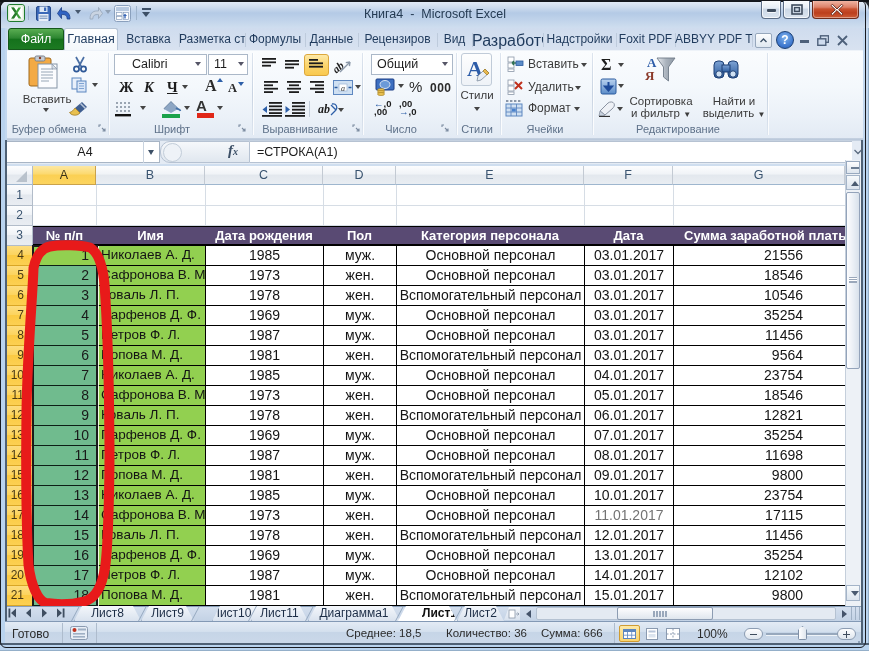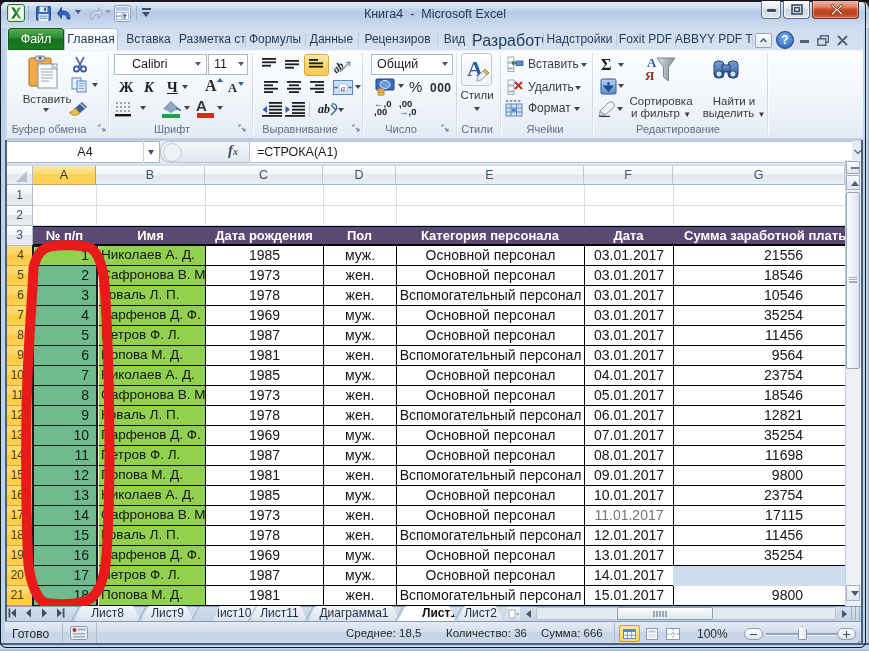--- a/index.html
+++ b/index.html
@@ -567,20 +567,21 @@
 <div class="abs ct" style="left:323px;top:546px;width:73px;height:20px;background:#fff;border-bottom:1.5px solid #000;border-left:1.5px solid #000;font-size:14px;color:#141414;line-height:18px">муж.</div>
 <div class="abs ct" style="left:396px;top:546px;width:188px;height:20px;background:#fff;border-bottom:1.5px solid #000;border-left:1.5px solid #000;font-size:14px;color:#141414;line-height:18px">Основной персонал</div>
 <div class="abs ct" style="left:584px;top:546px;width:89px;height:20px;background:#fff;border-bottom:1.5px solid #000;border-left:1.5px solid #000;font-size:14px;color:#141414;line-height:18px">13.01.2017</div>
 <div class="abs" style="left:673px;top:546px;width:172px;height:20px;background:#fff;border-bottom:1.5px solid #000;border-left:1.5px solid #000;font-size:14px;color:#141414;text-align:right;line-height:18px;padding-right:42px">35254</div>
 <div class="abs" style="left:33px;top:566px;width:63px;height:20px;background:#70bb8e;border-bottom:1.5px solid #0d1f16;font-size:14px;color:#1a1a1a;text-align:right;line-height:18px;padding-right:7px">17</div>
 <div class="abs" style="left:96px;top:566px;width:109px;height:20px;background:#92d050;border-bottom:1.5px solid #000;border-left:1px solid #000;font-size:13.5px;color:#141414;line-height:18px;padding-left:4px;white-space:nowrap">Петров Ф. Л.</div>
 <div class="abs ct" style="left:205px;top:566px;width:118px;height:20px;background:#fff;border-bottom:1.5px solid #000;border-left:1.5px solid #000;font-size:14px;color:#141414;line-height:18px">1987</div>
 <div class="abs ct" style="left:323px;top:566px;width:73px;height:20px;background:#fff;border-bottom:1.5px solid #000;border-left:1.5px solid #000;font-size:14px;color:#141414;line-height:18px">муж.</div>
 <div class="abs ct" style="left:396px;top:566px;width:188px;height:20px;background:#fff;border-bottom:1.5px solid #000;border-left:1.5px solid #000;font-size:14px;color:#141414;line-height:18px">Основной персонал</div>
 <div class="abs ct" style="left:584px;top:566px;width:89px;height:20px;background:#fff;border-bottom:1.5px solid #000;border-left:1.5px solid #000;font-size:14px;color:#141414;line-height:18px">14.01.2017</div>
+<div class="abs" style="left:673px;top:566px;width:172px;height:20px;background:#fff;border-bottom:1.5px solid #000;border-left:1.5px solid #000;font-size:14px;color:#141414;text-align:right;line-height:18px;padding-right:42px">12102</div>
 <div class="abs" style="left:33px;top:586px;width:63px;height:20px;background:#70bb8e;border-bottom:1.5px solid #0d1f16;font-size:14px;color:#1a1a1a;text-align:right;line-height:18px;padding-right:7px">18</div>
 <div class="abs" style="left:96px;top:586px;width:109px;height:20px;background:#92d050;border-bottom:1.5px solid #000;border-left:1px solid #000;font-size:13.5px;color:#141414;line-height:18px;padding-left:4px;white-space:nowrap">Попова М. Д.</div>
 <div class="abs ct" style="left:205px;top:586px;width:118px;height:20px;background:#fff;border-bottom:1.5px solid #000;border-left:1.5px solid #000;font-size:14px;color:#141414;line-height:18px">1981</div>
 <div class="abs ct" style="left:323px;top:586px;width:73px;height:20px;background:#fff;border-bottom:1.5px solid #000;border-left:1.5px solid #000;font-size:14px;color:#141414;line-height:18px">жен.</div>
 <div class="abs ct" style="left:396px;top:586px;width:188px;height:20px;background:#fff;border-bottom:1.5px solid #000;border-left:1.5px solid #000;font-size:14px;color:#141414;line-height:18px">Вспомогательный персонал</div>
 <div class="abs ct" style="left:584px;top:586px;width:89px;height:20px;background:#fff;border-bottom:1.5px solid #000;border-left:1.5px solid #000;font-size:14px;color:#141414;line-height:18px">15.01.2017</div>
 <div class="abs" style="left:673px;top:586px;width:172px;height:20px;background:#fff;border-bottom:1.5px solid #000;border-left:1.5px solid #000;font-size:14px;color:#141414;text-align:right;line-height:18px;padding-right:42px">9800</div>
 <div class="abs" style="left:31.5px;top:244.5px;width:66px;height:364px;border:2px solid #1a1a1a;pointer-events:none"></div>
 <div class="abs" style="left:97.5px;top:246px;width:1.5px;height:361px;background:rgba(255,255,255,.85)"></div>
 

